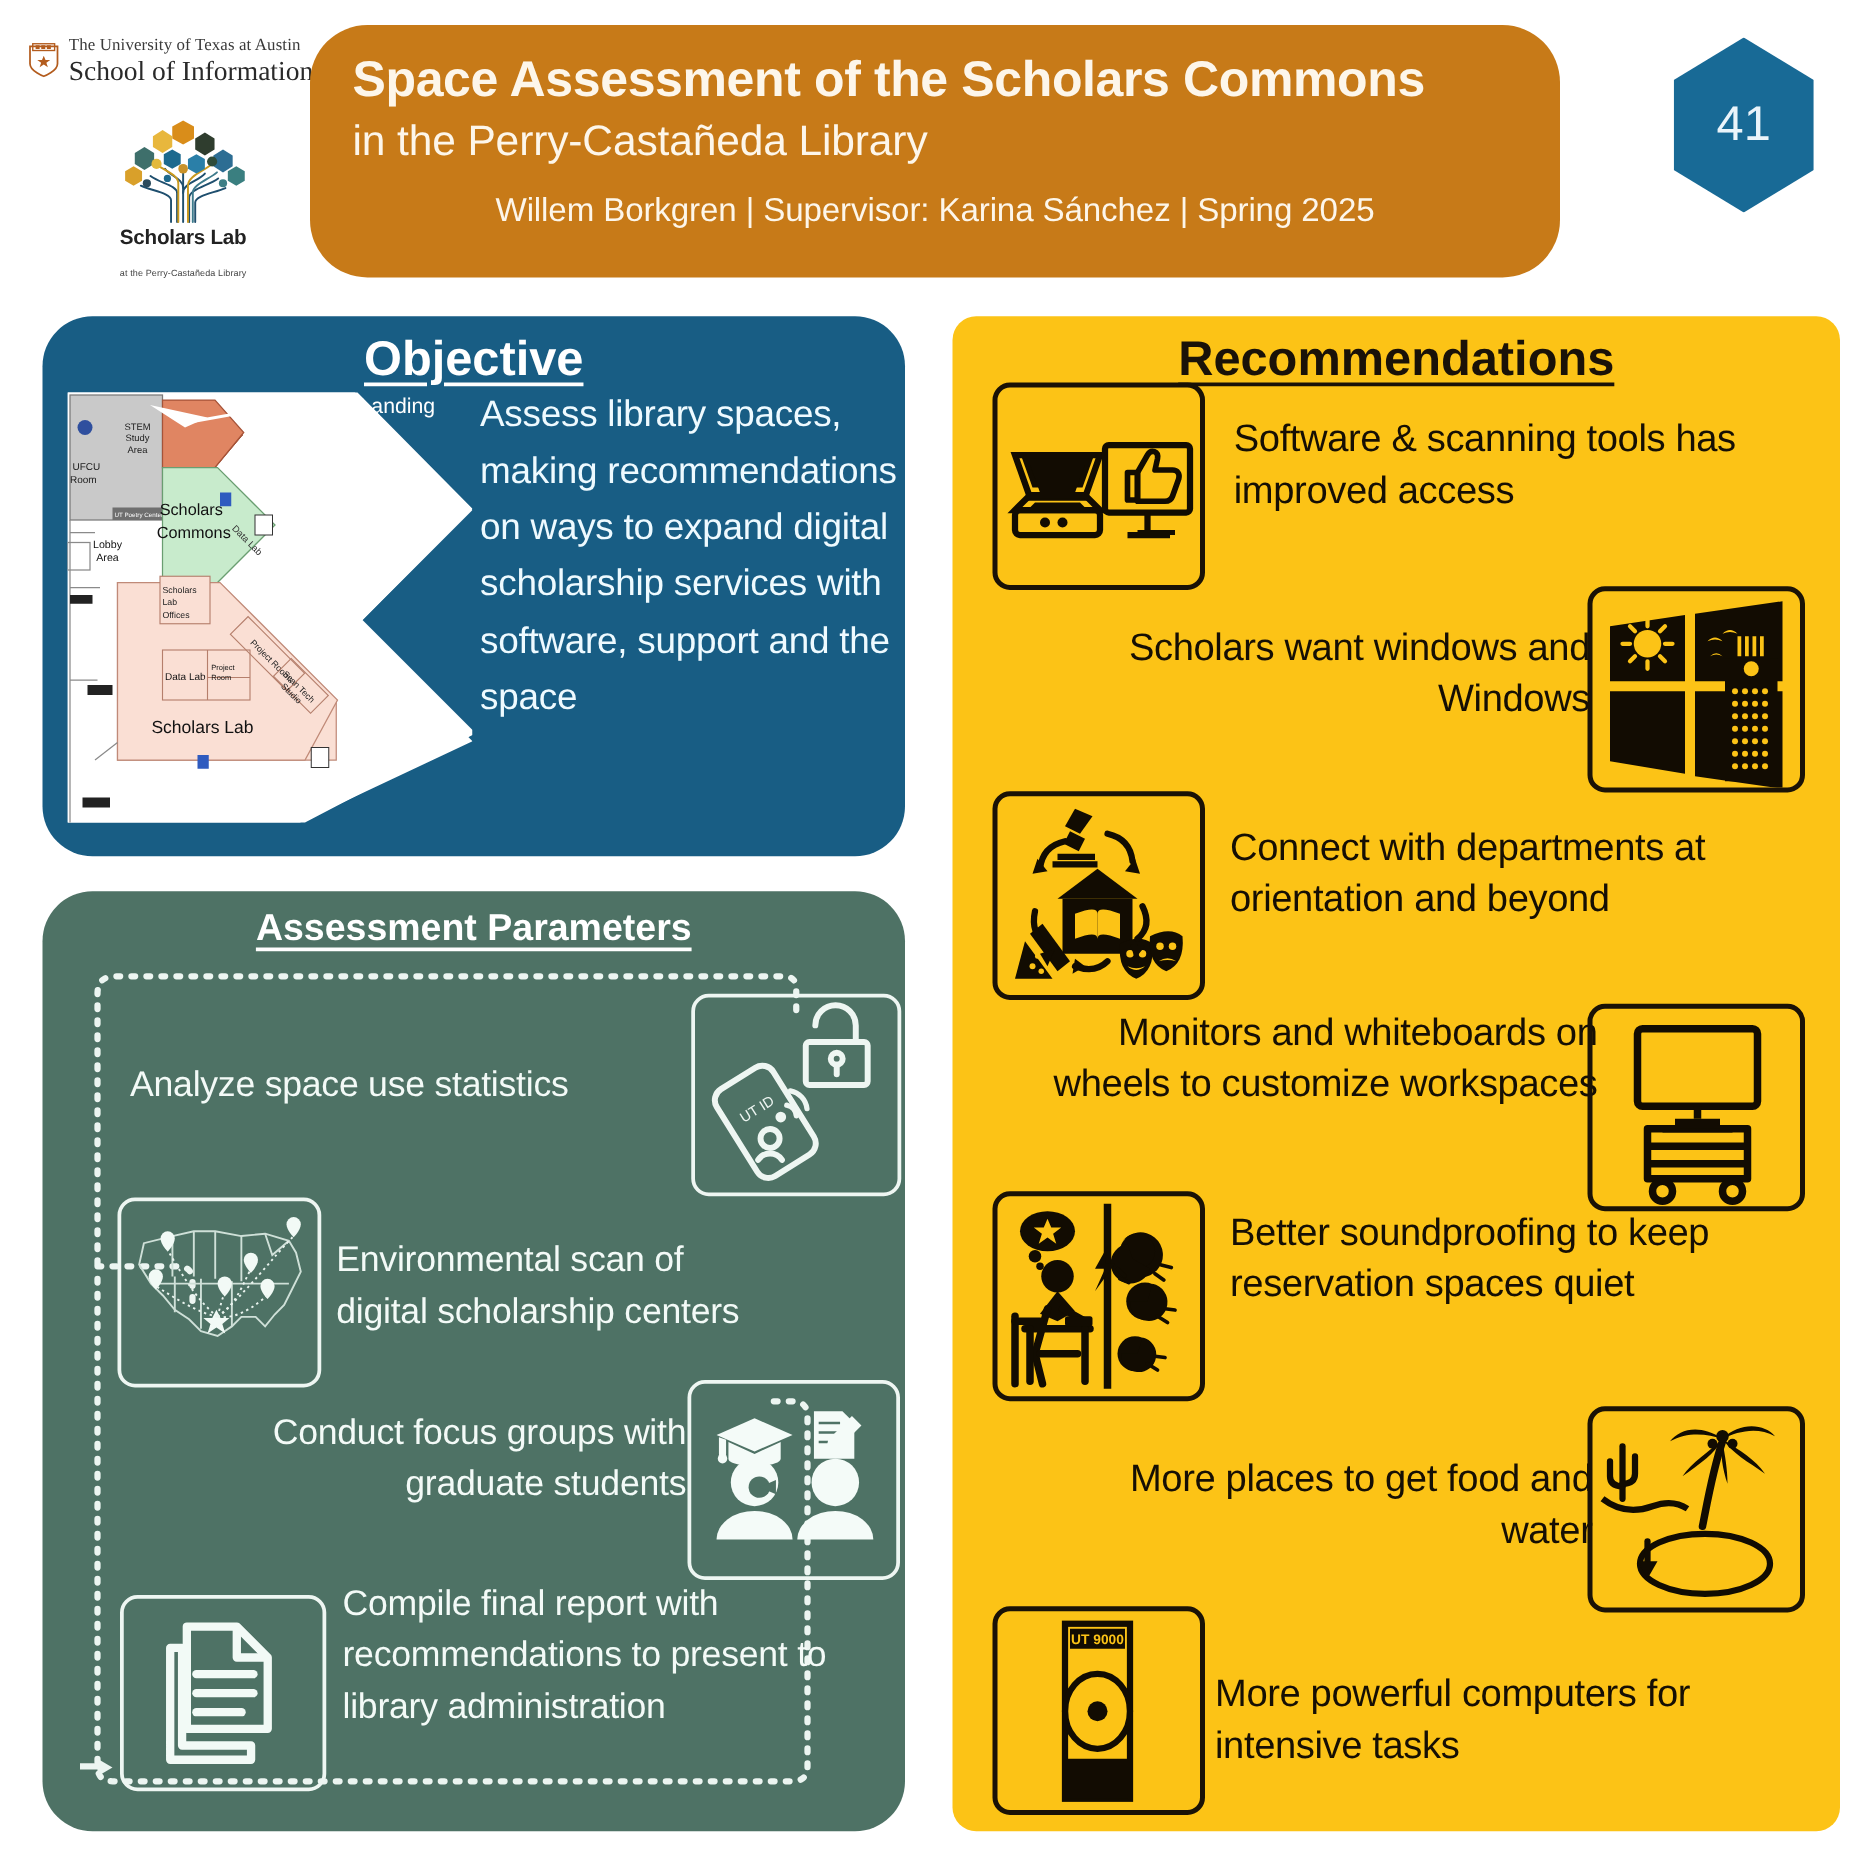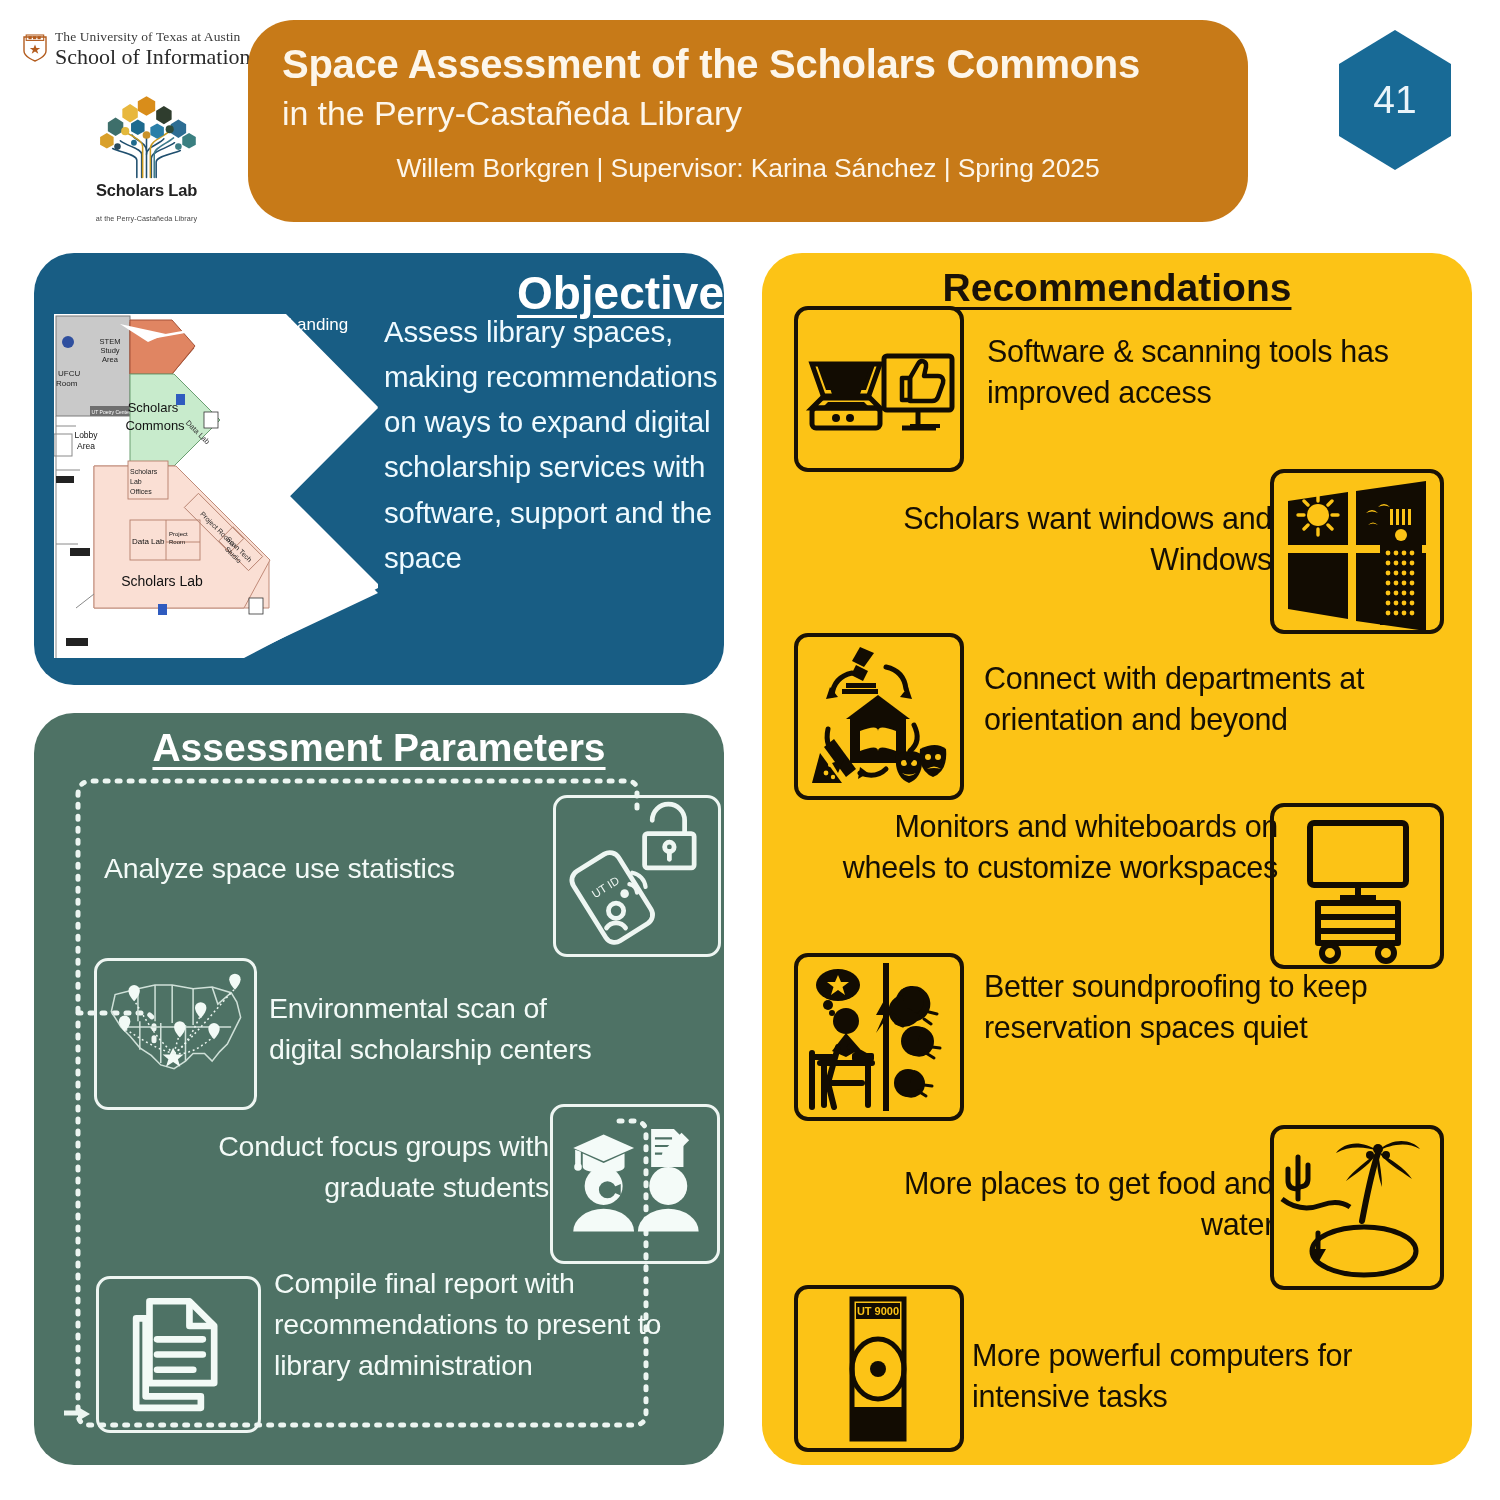--- a/index.html
+++ b/index.html
@@ -39,28 +39,28 @@
     position:absolute; left:0; top:0; width:112px; height:140px;
     display:flex; align-items:center; justify-content:center;
     color:#eaf4fa; font-size:39px; font-weight:normal;
   }
 
   
   .panel { position:absolute; border-radius:40px; }
 
   .panel-objective { left:34px; top:253px; width:690px; height:432px; background:#185d84; }
   .panel-params    { left:34px; top:713px; width:690px; height:752px; background:#4e7265; }
-  .panel-recs      { left:762px; top:253px; width:710px; height:1212px; background:#fcc316; }
+  .panel-recs      { left:762px; top:253px; width:710px; height:1212px; background:#fcc316;border-radius:19px; }
 
   .panel-title {
     text-align:center; color:#fff; font-weight:bold;
     text-decoration:underline; text-underline-offset:6px; text-decoration-thickness:3px;
   }
-  .panel-objective .panel-title { font-size:46px; padding-top:13px;text-align:right; }
-  .panel-params    .panel-title { font-size:39px; padding-top:13px; }
+  .panel-objective .panel-title { font-size:39px; padding-top:13px; }
+  .panel-params    .panel-title { font-size:30px; padding-top:13px; }
   .panel-recs      .panel-title { font-size:39px; padding-top:13px; color:#1a1208; text-decoration-color:#1a1208;}
 
   
   .obj-map { position:absolute; left:20px; top:55px; width:324px; height:354px; }
   .obj-text {
     position:absolute; left:350px; top:56px; width:336px;
     color:#eefaff; font-size:29.5px; line-height:1.53; letter-spacing:-.2px;
   }
 
   

